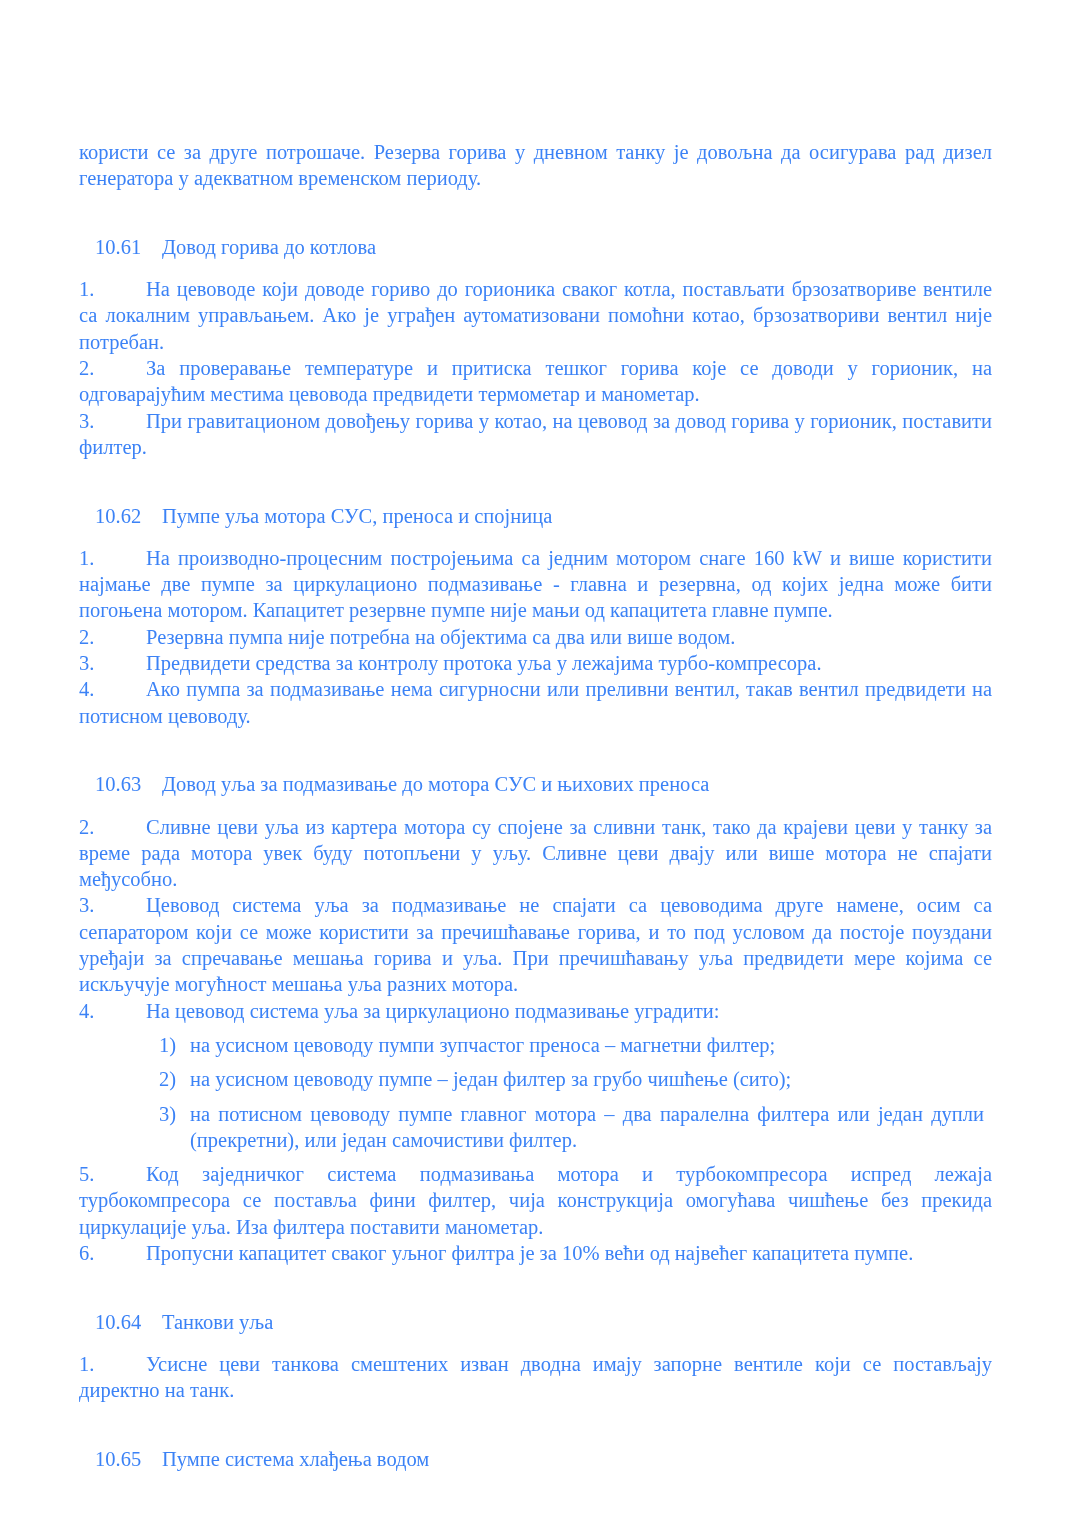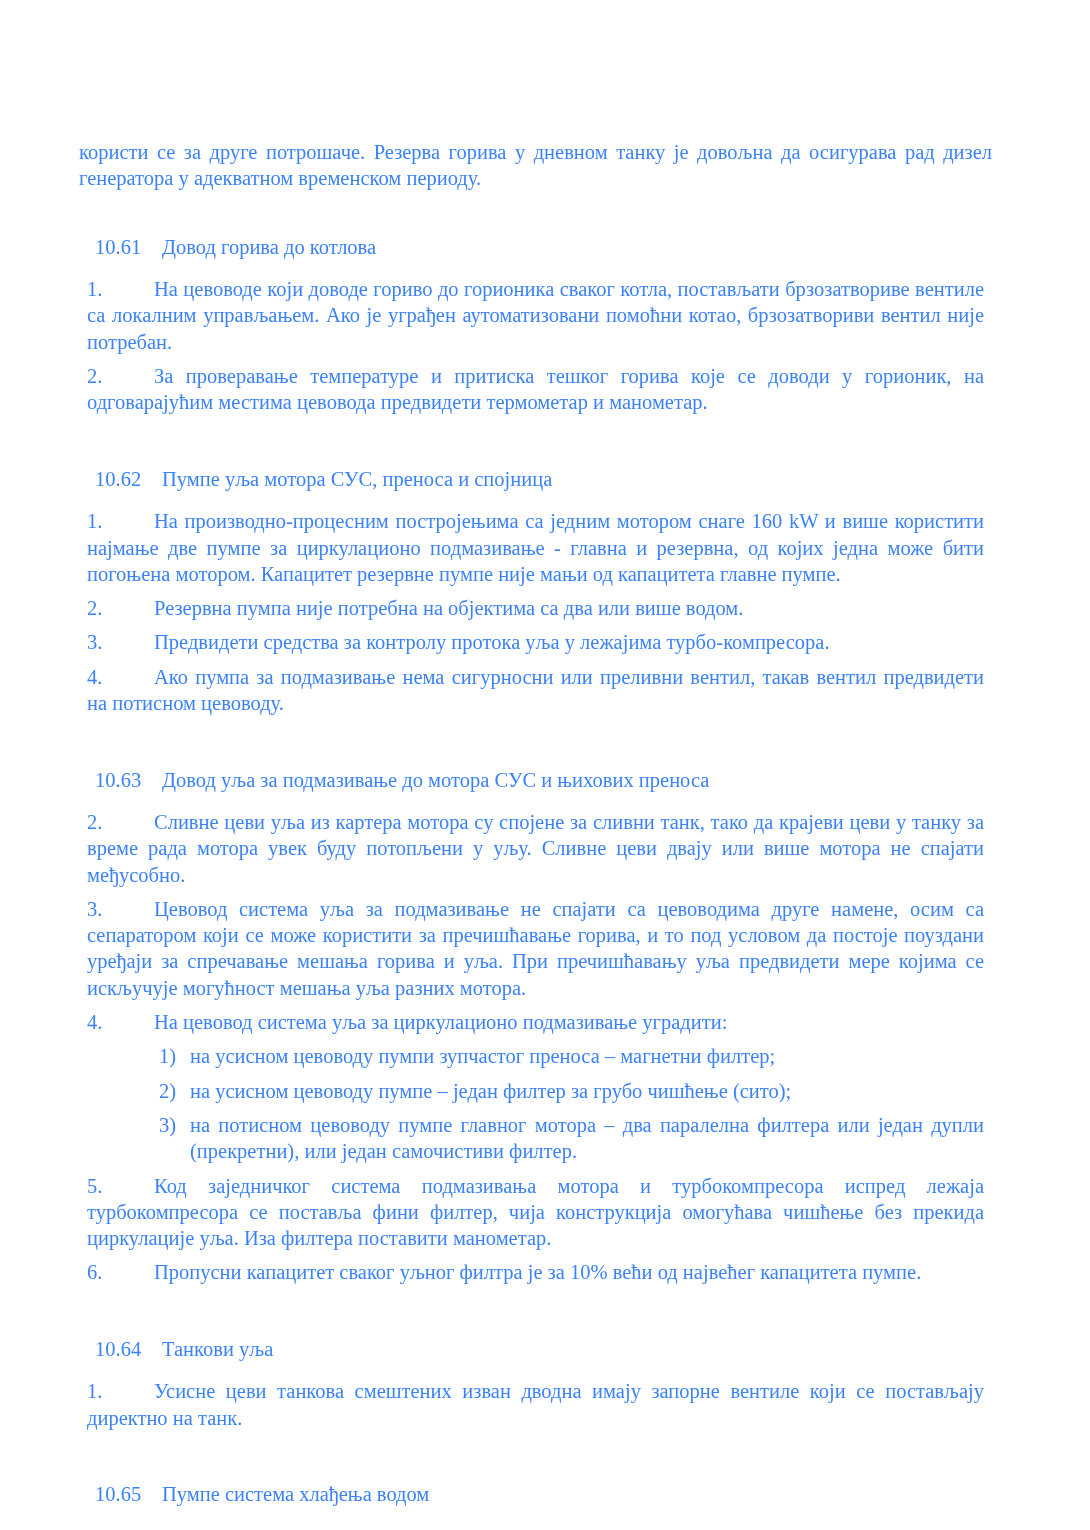--- a/index.html
+++ b/index.html
@@ -6,37 +6,38 @@
     body { width: 1090px; height: 1530px; position: relative; overflow: hidden; }
     .page {
       position: absolute; left: 79px; top: 139px; width: 913px;
       font-family: "Liberation Serif", serif; font-size: 20.5px; line-height: 26.3px;
       color: #3b82f6;
     }
     .para { margin: 0; text-align: justify; text-align-last: left; }
     .gap { height: 26.3px; }
     .heading { margin: 16px; white-space: nowrap; }
     .heading .num { display: inline-block; width: 67px; }
-    .item { margin: 8px; text-align: justify; }
+    .item { margin: 0; text-align: justify; }
     .item .num { display: inline-block; width: 67px; }
     .sub { margin: 8px; padding-left: 103px; text-indent: -31px; text-align: justify; }
     .sub .num { display: inline-block; width: 31px; text-indent: 0; }
   </style>
 </head>
 <body>
 
 <div class="page">
   <p class="para">користи се за друге потрошаче. Резерва горива у дневном танку је довољна да осигурава рад дизел генератора у адекватном временском периоду.</p>
   <div class="gap"></div>
 
   <p class="heading">
     <span class="num">10.61</span><span>Довод горива до котлова</span>
   </p>
   <p class="item"><span class="num">1.</span><span>На цевоводе који доводе гориво до горионика сваког котла, постављати брзозатворивe вентиле са локалним управљањем. Ако је уграђен аутоматизовани помоћни котао, брзозатвориви вентил није потребан.</span></p>
   <p class="item"><span class="num">2.</span><span>За проверавање температуре и притиска тешког горива које се доводи у горионик, на одговарајућим местима цевовода предвидети термометар и манометар.</span></p>
+  <p class="item"><span class="num">3.</span><span>При гравитационом довођењу горива у котао, на цевовод за довод горива у горионик, поставити филтер.</span></p>
   <div class="gap"></div>
 
   <p class="heading">
     <span class="num">10.62</span><span>Пумпе уља мотора СУС, преноса и спојница</span>
   </p>
   <p class="item"><span class="num">1.</span><span>На производно-процесним постројењима са једним мотором снаге 160 kW и више користити најмање две пумпе за циркулационо подмазивање - главна и резервна, од којих једна може бити погоњена мотором. Капацитет резервне пумпе није мањи од капацитета главне пумпе.</span></p>
   <p class="item"><span class="num">2.</span><span>Резервна пумпа није потребна на објектима са два или више водом.</span></p>
   <p class="item"><span class="num">3.</span><span>Предвидети средства за контролу протока уља у лежајима турбо-компресора.</span></p>
   <p class="item"><span class="num">4.</span><span>Ако пумпа за подмазивање нема сигурносни или преливни вентил, такав вентил предвидети на потисном цевоводу.</span></p>
   <div class="gap"></div>

